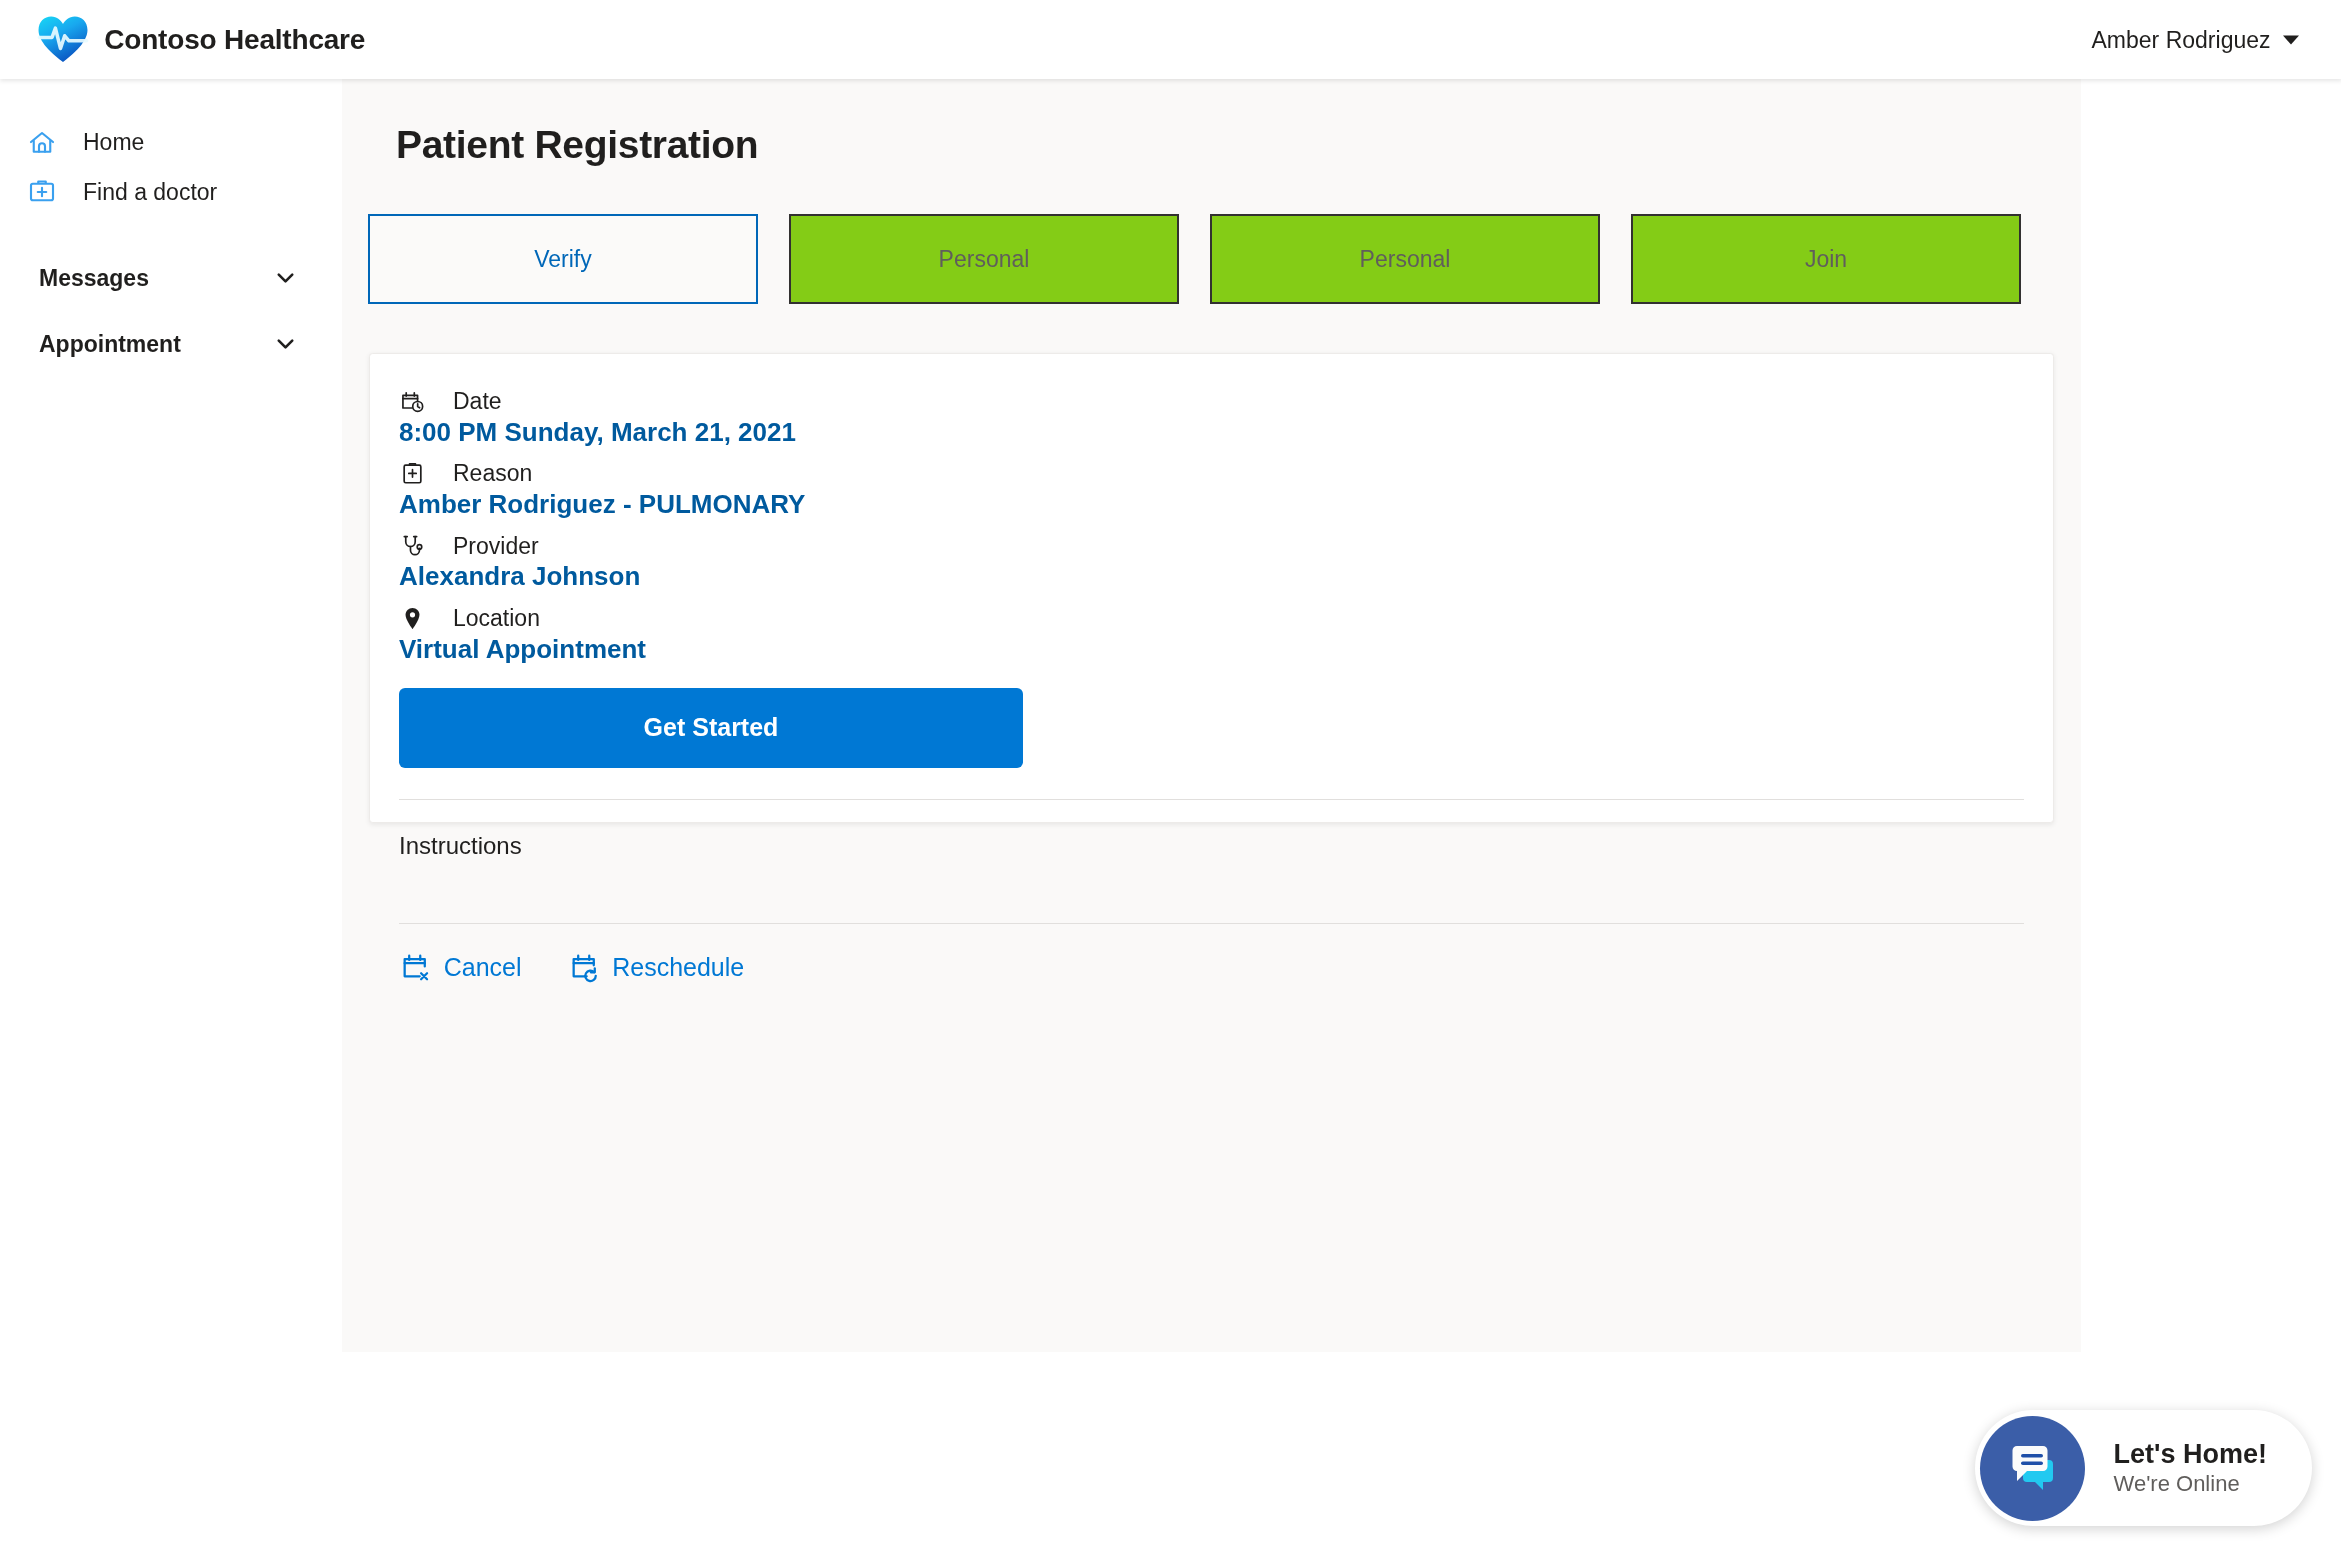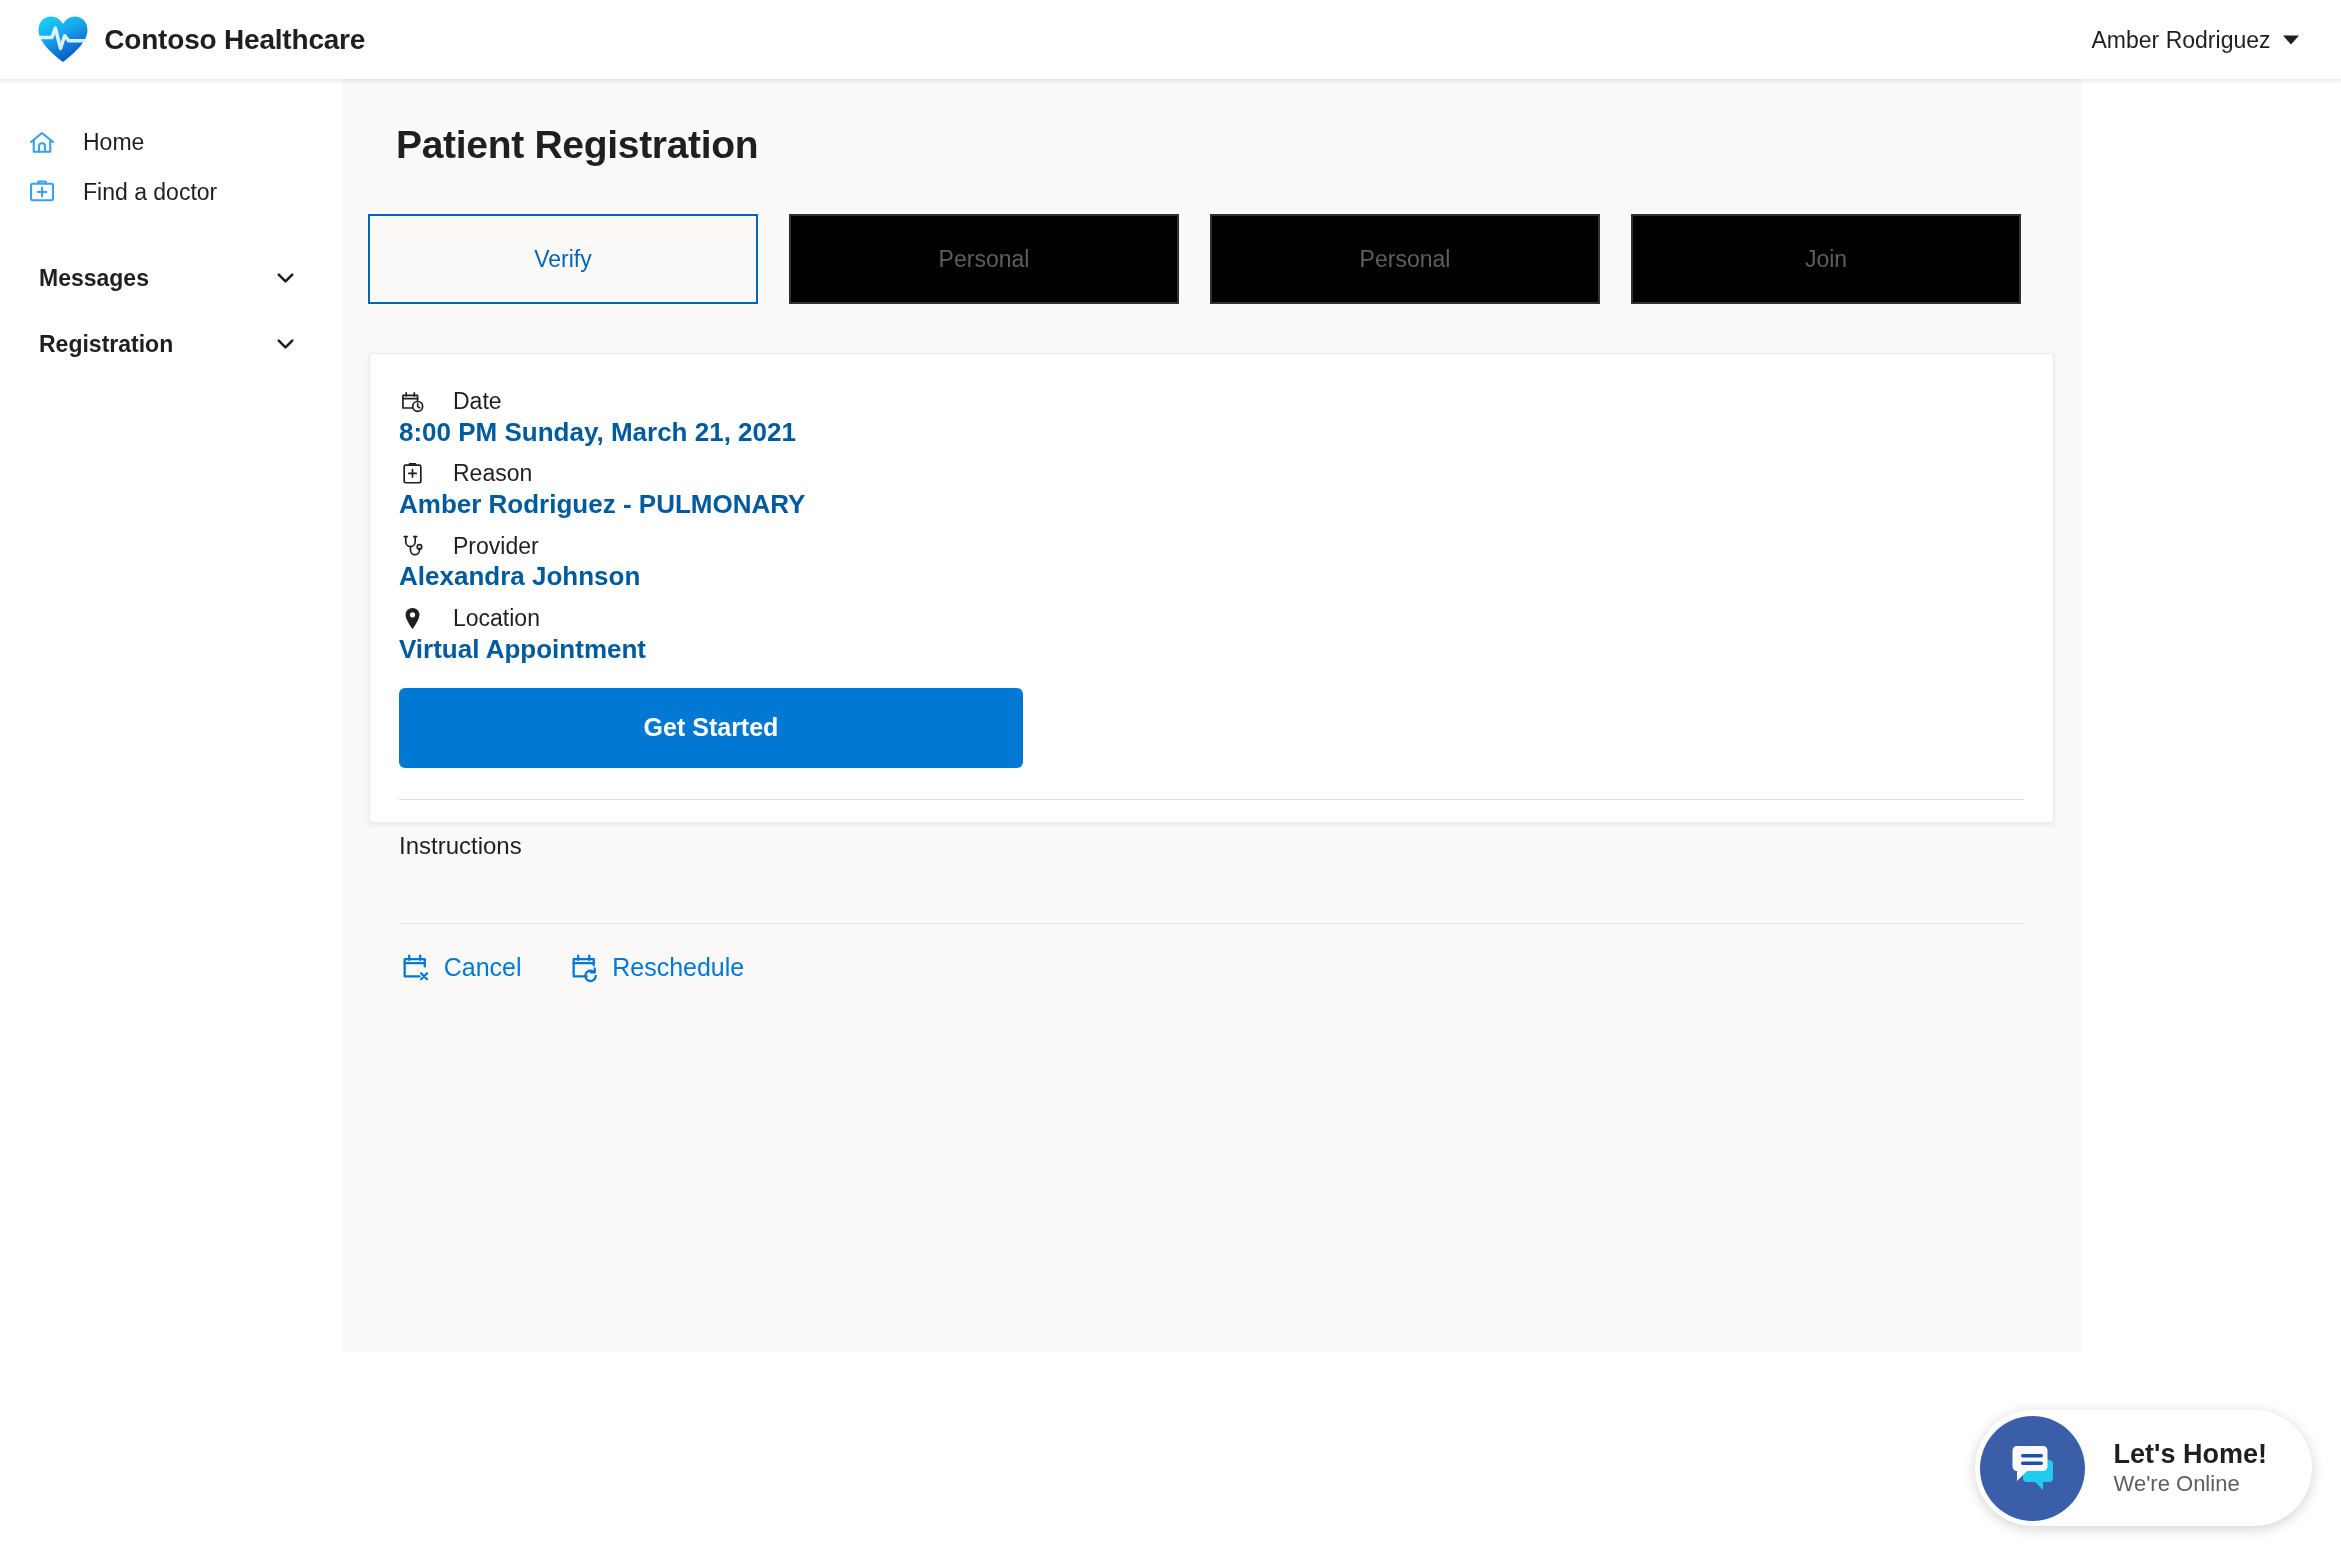--- a/index.html
+++ b/index.html
@@ -74,21 +74,21 @@
     letter-spacing: -0.3px; white-space: nowrap;
   }
 
   
   .tabs {
     position: absolute; left: 26px; top: 135px;
     display: flex; gap: 31px;
   }
   .tab {
     width: 390px; height: 90px;
-    background: #000000;
+    background: #84cc16;
     border: 2.7px solid #323130;
     display: flex; align-items: center; justify-content: center;
     font-size: 23px; color: #605e5c;
     cursor: pointer;
   }
   .tab.active {
     border-color: #0067b8;
     color: #0067b8;
     background: #fbfaf9;
   }
@@ -231,21 +231,21 @@
   <div class="nav-group">
     <span class="label">Messages</span>
     <span>
       <svg class="chev" viewBox="0 0 24 24" fill="none" stroke="#201f1e" stroke-width="2.3" stroke-linecap="round" stroke-linejoin="round">
           <path d="M6 9.5 L12 15.5 L18 9.5"></path>
         </svg>
     </span>
   </div>
 
   <div class="nav-group">
-    <span class="label">Registration</span>
+    <span class="label">Appointment</span>
     <span>
       <svg class="chev" viewBox="0 0 24 24" fill="none" stroke="#201f1e" stroke-width="2.3" stroke-linecap="round" stroke-linejoin="round">
           <path d="M6 9.5 L12 15.5 L18 9.5"></path>
         </svg>
     </span>
   </div>
 
 </nav>
 
 <main class="content">

